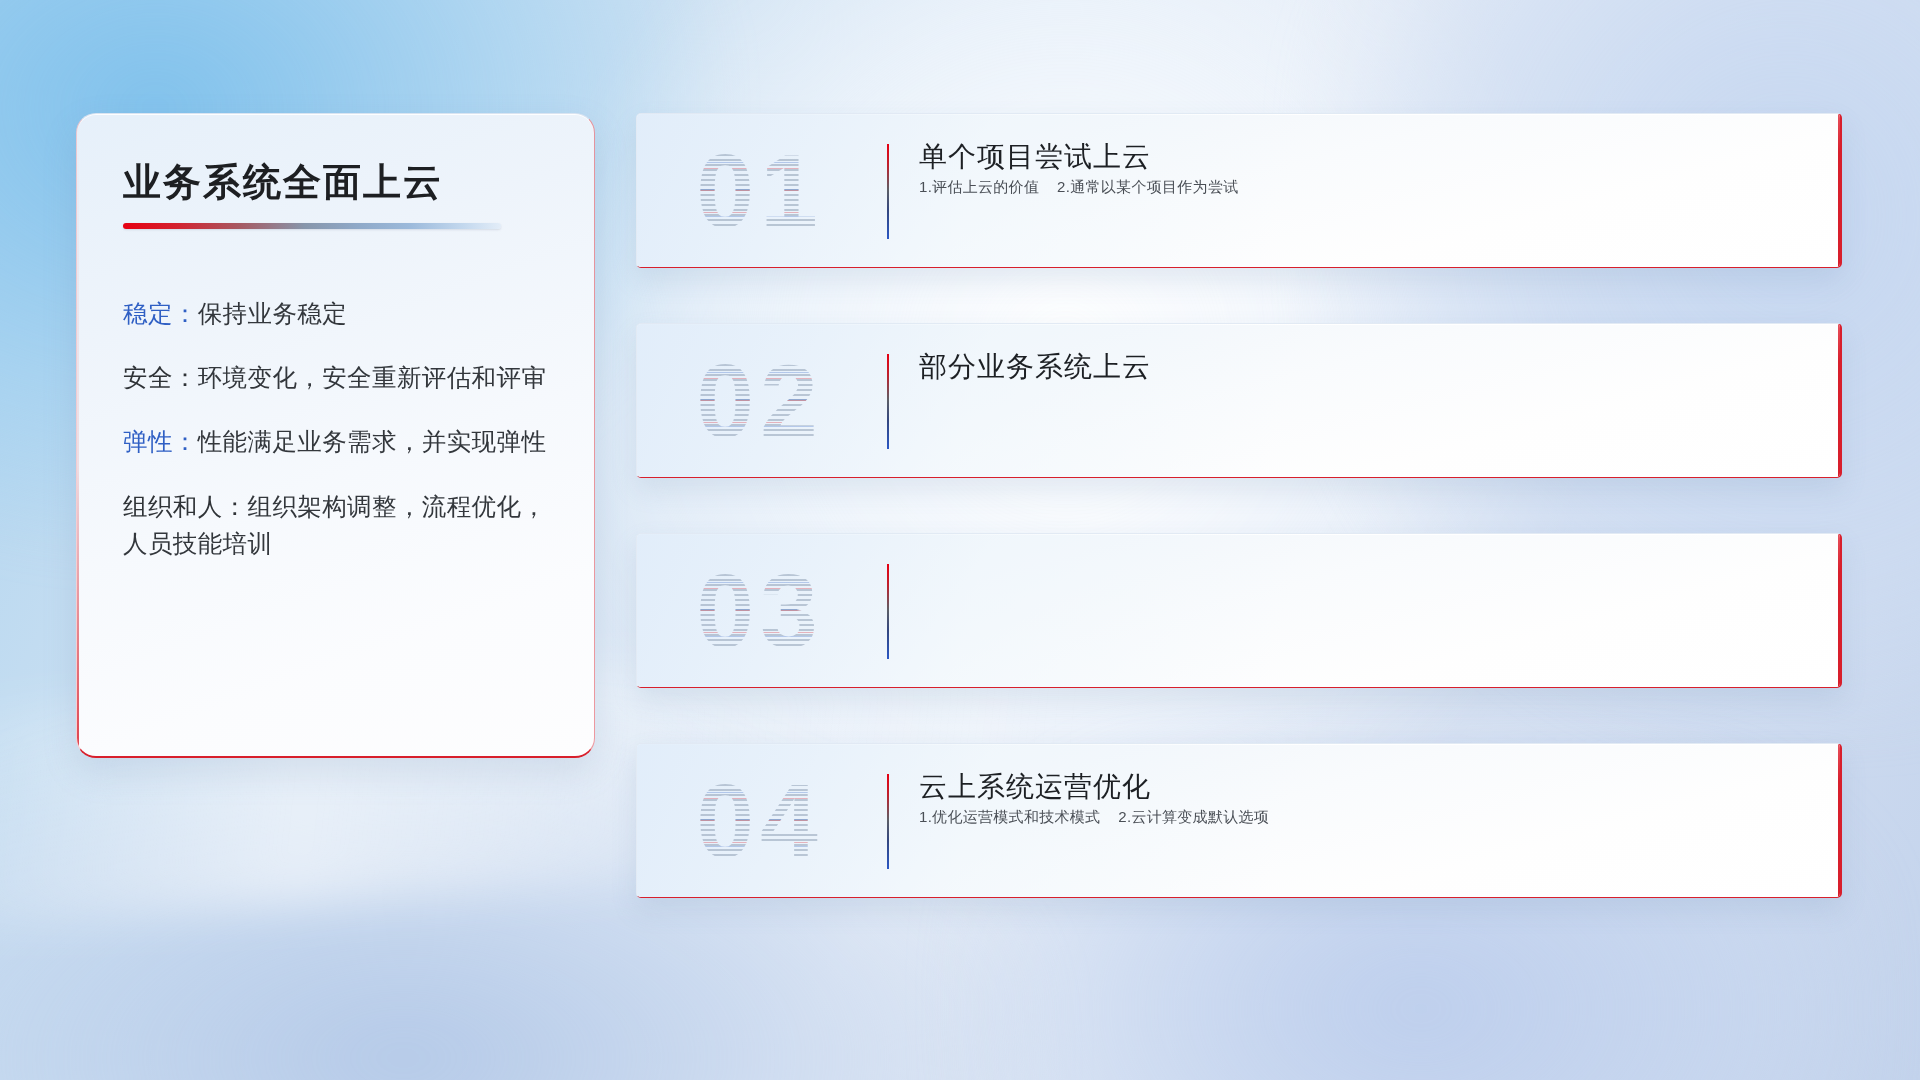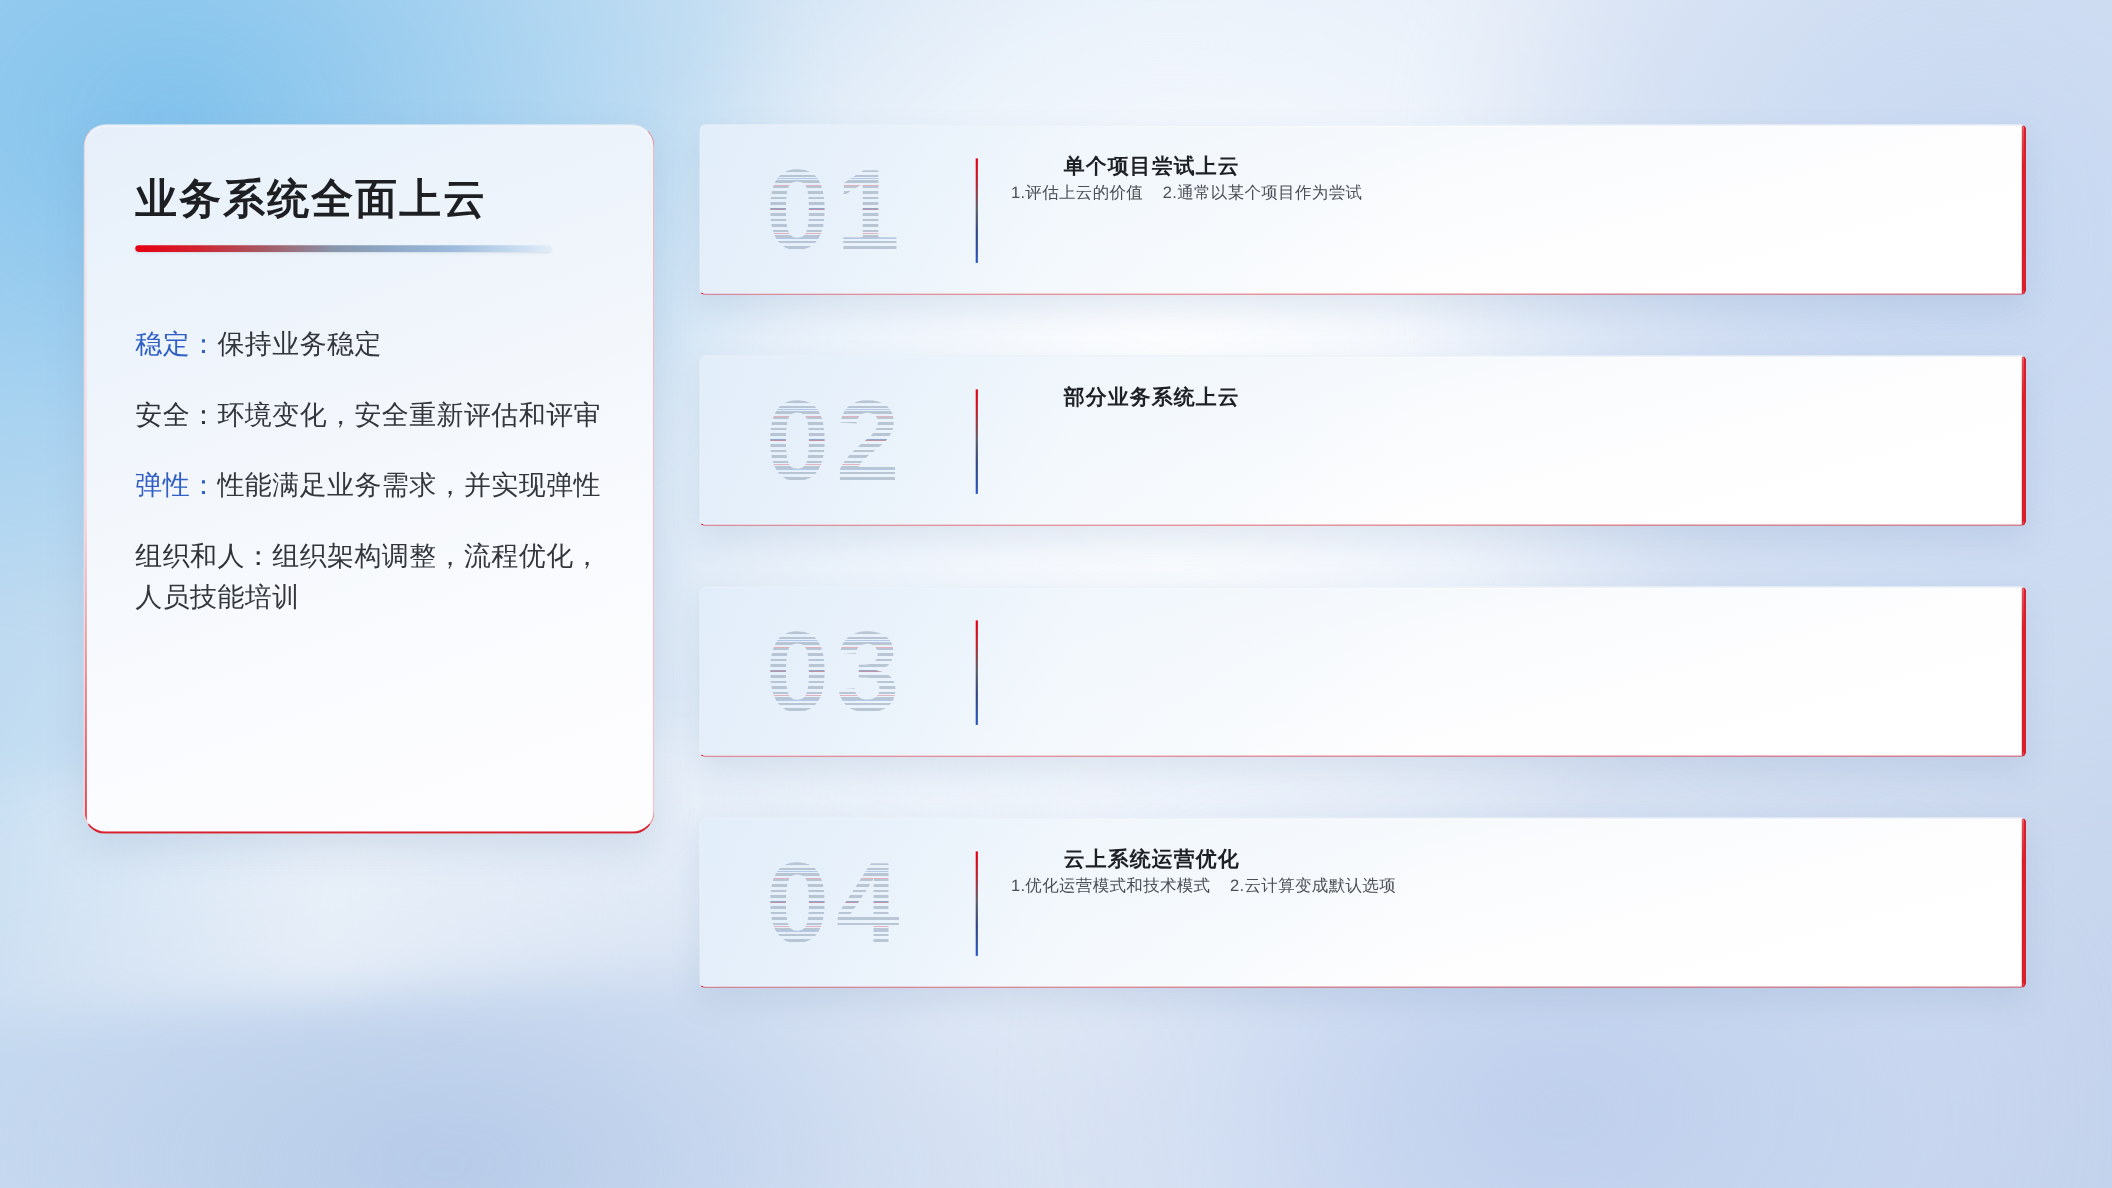--- a/index.html
+++ b/index.html
@@ -141,23 +141,22 @@
       rgba(255,255,255,0) 12px,
       rgba(255,255,255,0) 38px);
     opacity:.55; user-select:none;
   }
   .card-divider{
     position:absolute; left:250px; top:30px; width:2.2px; height:95px;
     background:linear-gradient(180deg,#e60012 0%,#c01f2c 22%,#5d5f66 48%,#33467f 70%,#2a57c4 100%);
   }
   .card-body{ position:absolute; left:282px; top:26px; right:34px; }
   .card-title{
-    font-size:19px; font-weight:bold; color:#1d2024; letter-spacing:1px;
+    font-size:28px; font-weight:normal; color:#1d2024; letter-spacing:1px;
     line-height:1.22;
-    margin-left:48px;
   }
   .card-desc{
     margin-top:2px; font-size:15px; color:#4a4f56; letter-spacing:.3px;
     line-height:1.4; white-space:pre;
   }
 </style>
 </head>
 <body>
 
 <div id="bg">

